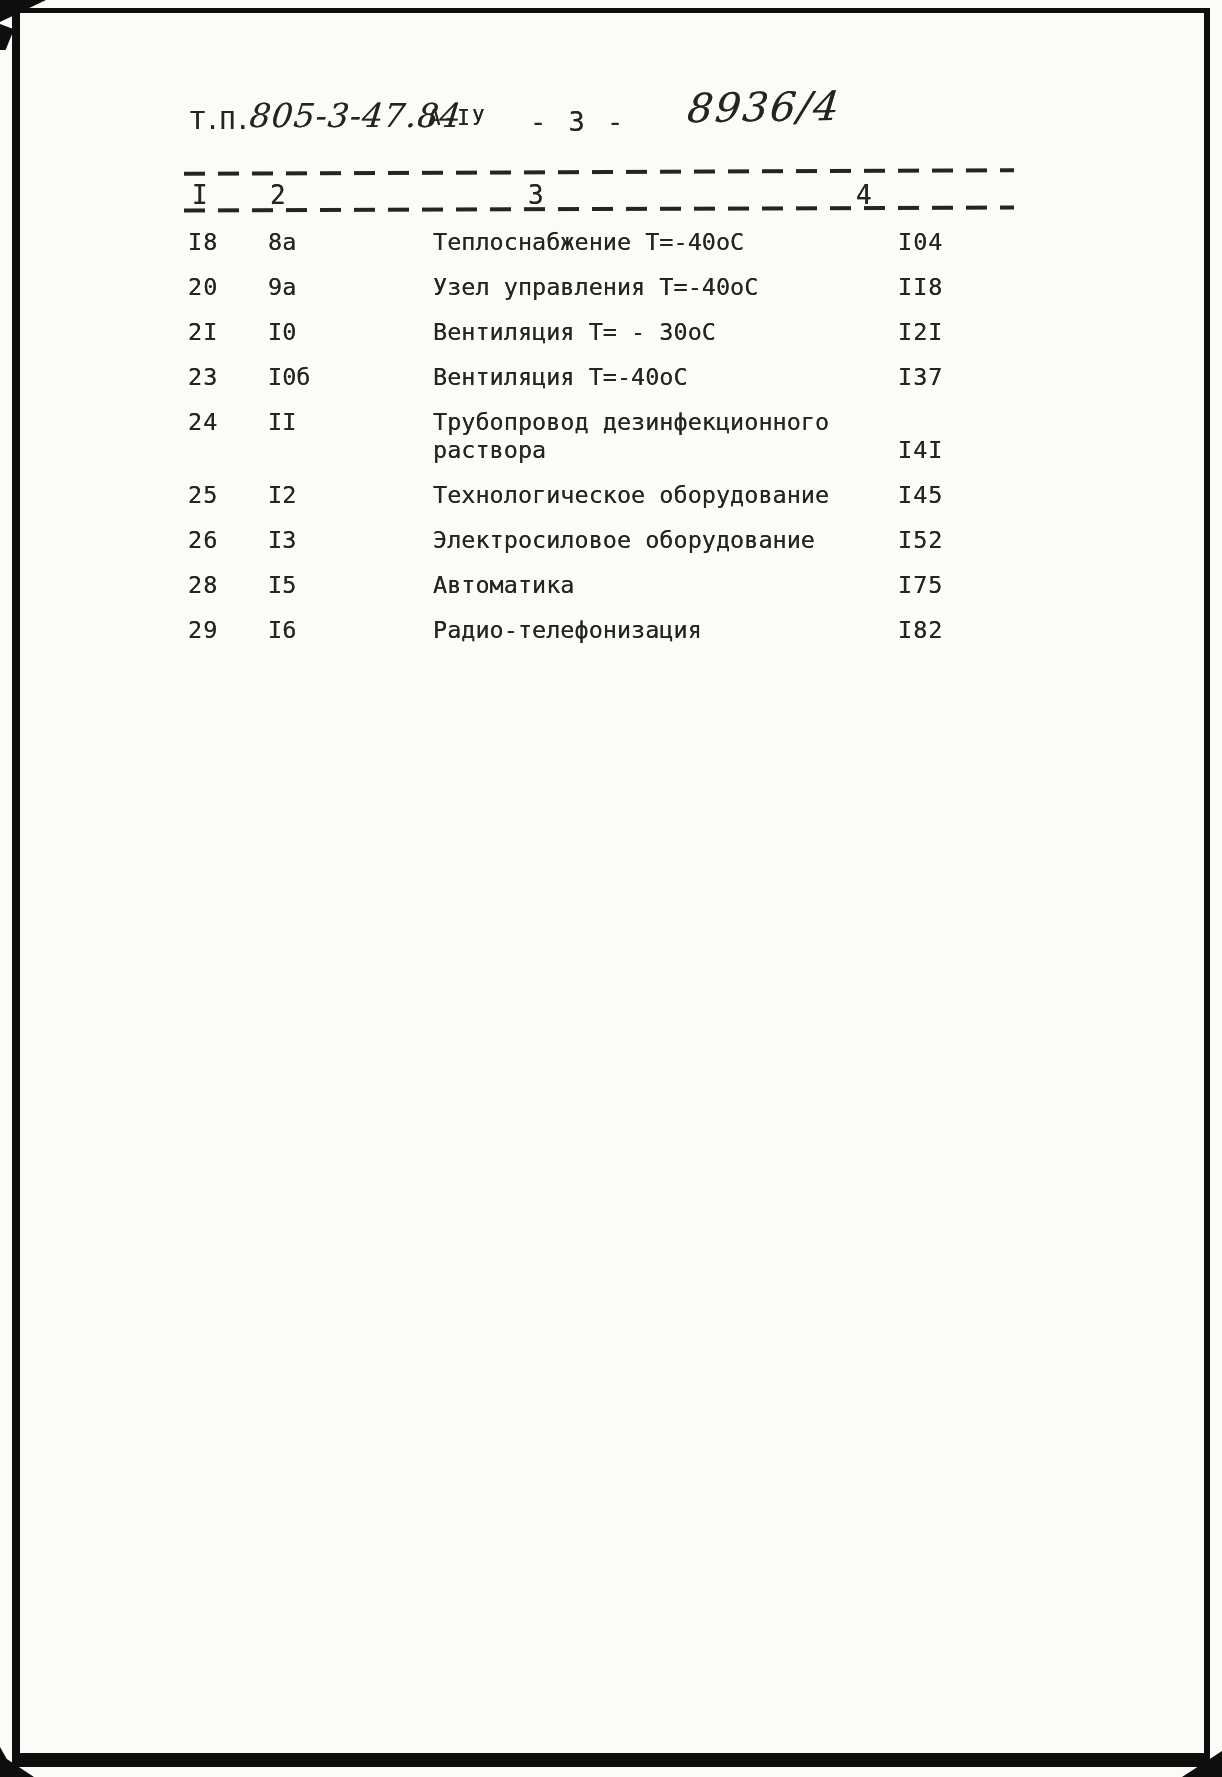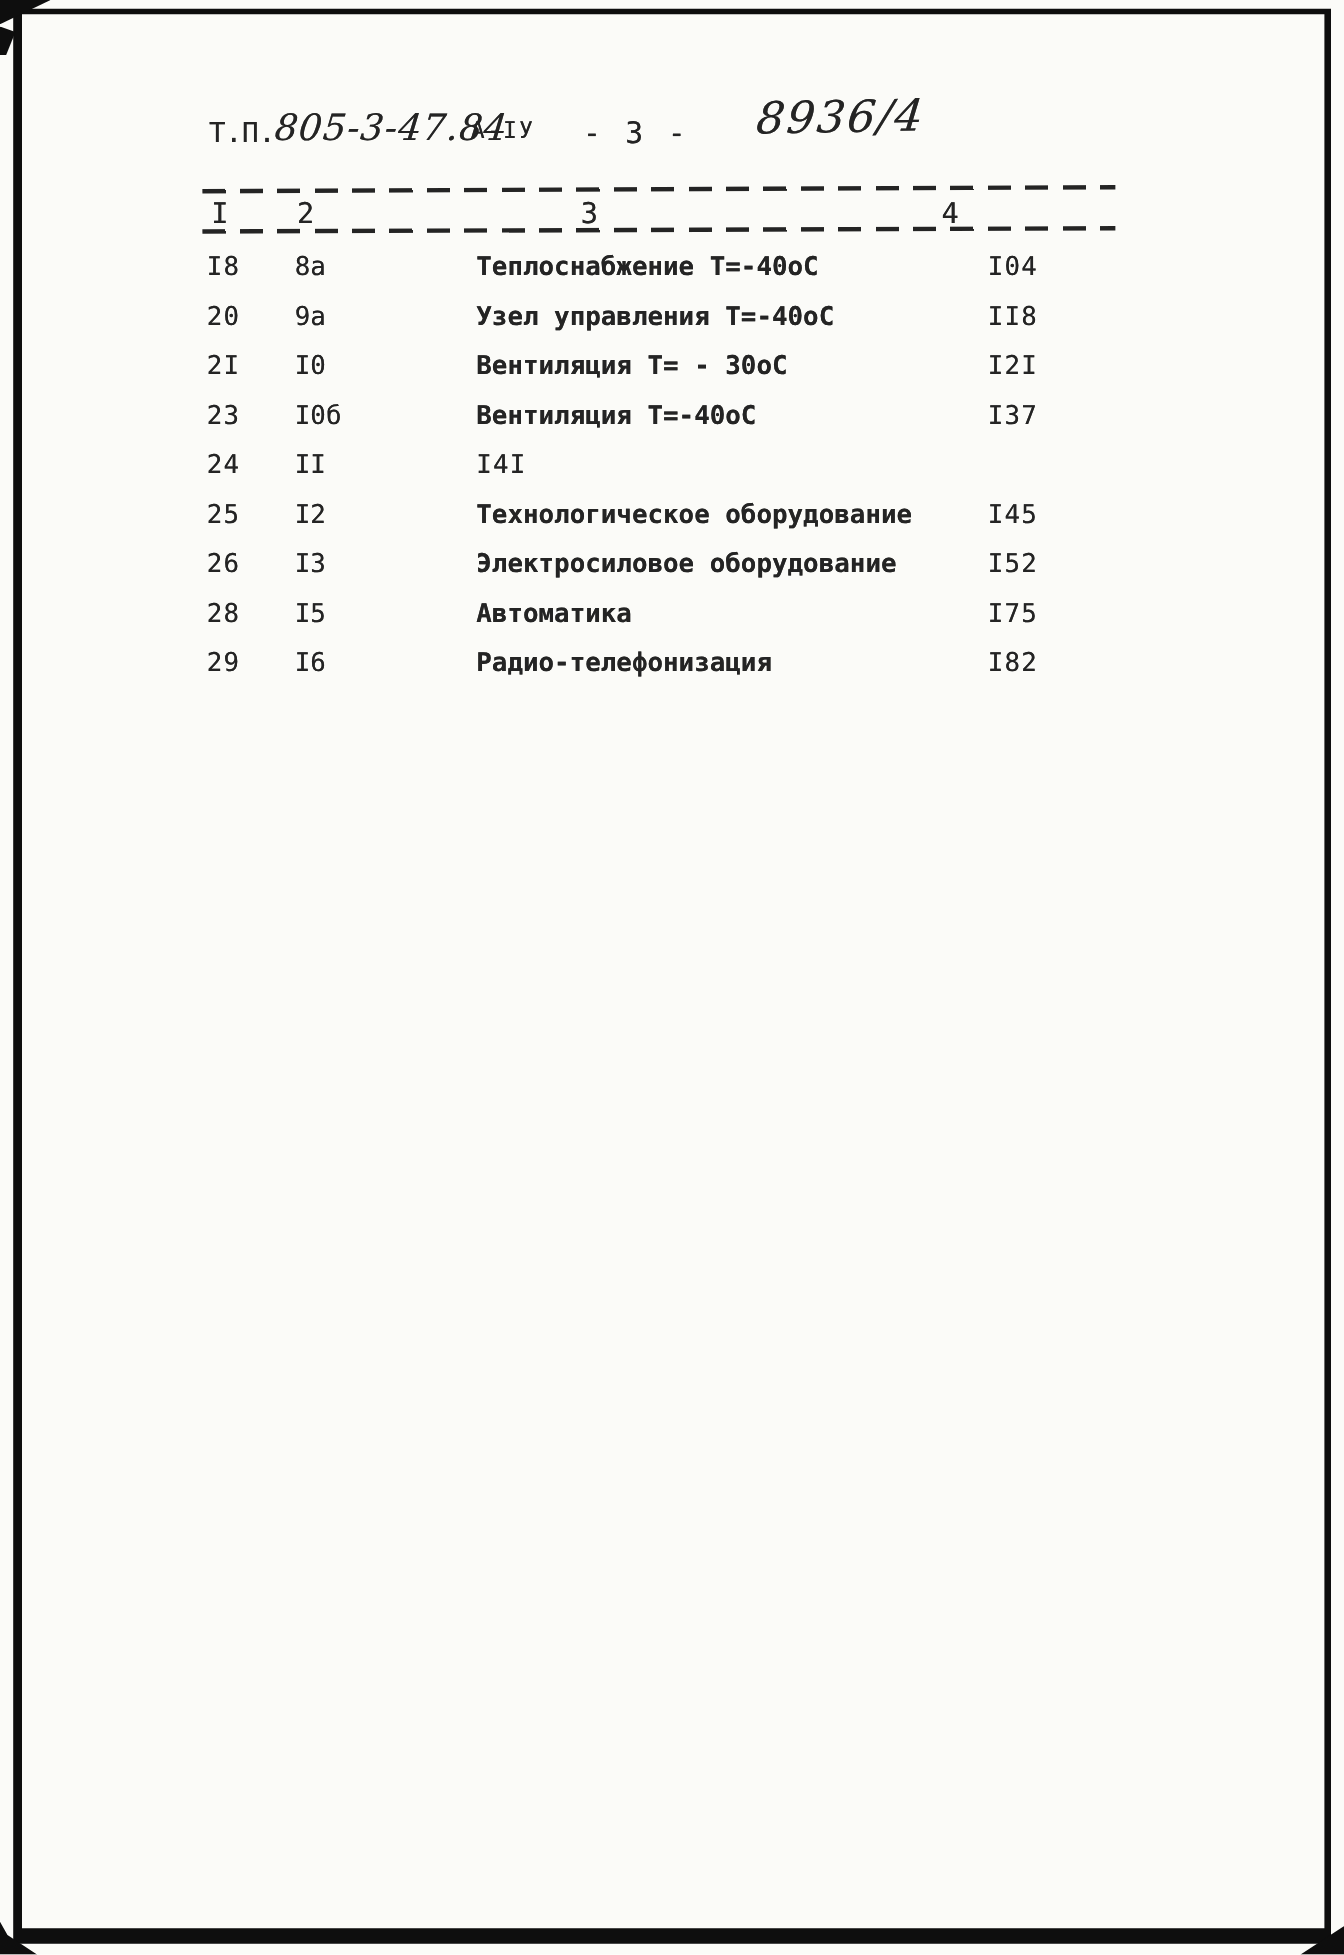--- a/index.html
+++ b/index.html
@@ -64,21 +64,21 @@
   .rows{position:absolute;left:188px;top:228px;width:832px;}
   .row{
     display:grid;
     grid-template-columns:80px 165px 465px 1fr;
     margin-bottom:17px;
   }
   .cell{
     font-size:23.5px;line-height:28px;
     white-space:pre-wrap;
   }
-  .cell.title{padding-right:42px;box-sizing:border-box;font-weight:bold;}
+  .cell.title{padding-right:42px;box-sizing:border-box;}
   .cell.page{align-self:end;letter-spacing:1px;}
   .cell.num{letter-spacing:1px;}
 </style>
 </head>
 <body>
 
 <div class="scan">
 
   <div class="frame"></div>
   <div class="blob tl1"></div>
@@ -126,20 +126,21 @@
   </div>
       <div class="row">
     <span class="cell num typed">23</span>
     <span class="cell sheet typed">I0б</span>
     <span class="cell title typed">Вентиляция Т=-40оС</span>
     <span class="cell page typed">I37</span>
   </div>
       <div class="row">
     <span class="cell num typed">24</span>
     <span class="cell sheet typed">II</span>
+    <span class="cell title typed">Трубопровод дезинфекционного раствора</span>
     <span class="cell page typed">I4I</span>
   </div>
       <div class="row">
     <span class="cell num typed">25</span>
     <span class="cell sheet typed">I2</span>
     <span class="cell title typed">Технологическое оборудование</span>
     <span class="cell page typed">I45</span>
   </div>
       <div class="row">
     <span class="cell num typed">26</span>

